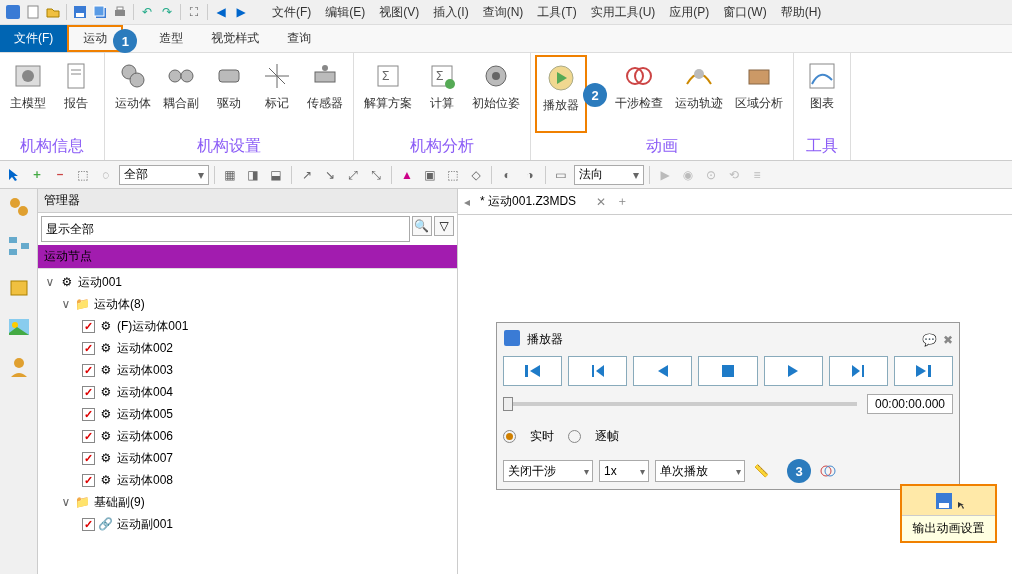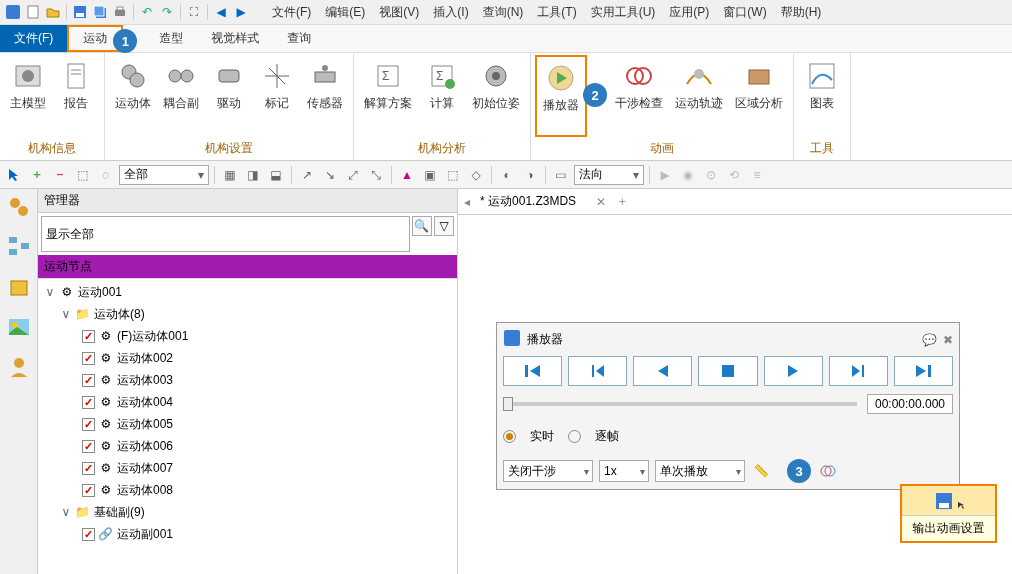--- a/index.html
+++ b/index.html
@@ -13,33 +13,33 @@
 .tab.active{background:#0065b3;color:#fff}
 .tab.hl{border:2px solid #f08000;position:relative}
 .badge{width:24px;height:24px;border-radius:50%;background:#2b7bbd;color:#fff;display:flex;align-items:center;justify-content:center;font-weight:bold;font-size:13px;position:absolute}
 .ribbon{height:108px;background:#fff;border-bottom:1px solid #ccc;display:flex}
 .rgroup{display:flex;flex-direction:column;border-right:1px solid #ddd;padding:2px 4px 0}
 .rbtns{display:flex;flex:1}
 .rbtn{display:flex;flex-direction:column;align-items:center;justify-content:flex-start;padding:4px 6px;cursor:default;min-width:48px;position:relative}
 .rbtn .ricon{width:34px;height:34px;display:flex;align-items:center;justify-content:center;margin-bottom:2px}
 .rbtn .rlbl{font-size:12px;color:#333;text-align:left;white-space:nowrap}
 .rbtn.hl{border:2px solid #f08000}
-.rgrplbl{text-align:center;font-size:12px;color:#a16207;padding:3px 0}
+.rgrplbl{text-align:center;font-size:16px;color:#8b5cf6;padding:3px 0}
 .toolbar2{height:28px;background:#f5f5f5;border-bottom:1px solid #ccc;display:flex;align-items:center;padding:0 4px;gap:3px}
 .tbico{width:20px;height:20px;display:flex;align-items:center;justify-content:center;color:#666}
 .tbsep{width:1px;height:18px;background:#ccc;margin:0 2px}
 .tbsel{height:20px;border:1px solid #aaa;background:#fff;padding:0 18px 0 4px;position:relative;min-width:90px;display:flex;align-items:center}
 .tbsel::after{content:"▾";position:absolute;right:4px;color:#666}
 .main{display:flex;height:385px}
 .leftcol{width:38px;background:#f0f0f0;border-right:1px solid #ccc;display:flex;flex-direction:column;align-items:center;padding-top:4px;gap:12px}
 .leftcol .lico{width:28px;height:28px;display:flex;align-items:center;justify-content:center}
 .mgr{width:420px;border-right:1px solid #ccc;display:flex;flex-direction:column}
 .mgrhdr{background:#eaeaea;padding:3px 6px;border-bottom:1px solid #ccc}
 .mgrfilter{padding:3px;display:flex;gap:2px}
-.mgrfilter input{flex:1;border:1px solid #aaa;height:36px;padding:0 4px}
+.mgrfilter input{flex:1;border:1px solid #aaa;height:26px;padding:0 4px}
 .mgrfilter .fico{width:20px;height:20px;border:1px solid #aaa;display:flex;align-items:center;justify-content:center;background:#f8f8f8}
 .treelbl{padding:3px 6px;border-bottom:1px solid #ddd;background:#a21caf}
 .tree{flex:1;overflow:auto;padding:2px 0}
 .tnode{display:flex;align-items:center;height:22px;padding-left:6px;gap:3px;cursor:default}
 .tnode .tw{width:12px;text-align:center;color:#666}
 .tnode .cb{width:13px;height:13px;border:1px solid #888;display:flex;align-items:center;justify-content:center;color:#d00;font-size:11px;font-weight:bold}
 .tnode .nico{width:16px;height:16px;display:flex;align-items:center;justify-content:center}
 .viewarea{flex:1;display:flex;flex-direction:column;background:#fff}
 .doctabs{height:26px;border-bottom:1px solid #ccc;display:flex;align-items:center;padding:0 6px;gap:6px}
 .doctab{display:flex;align-items:center;gap:20px;padding:2px 4px}

